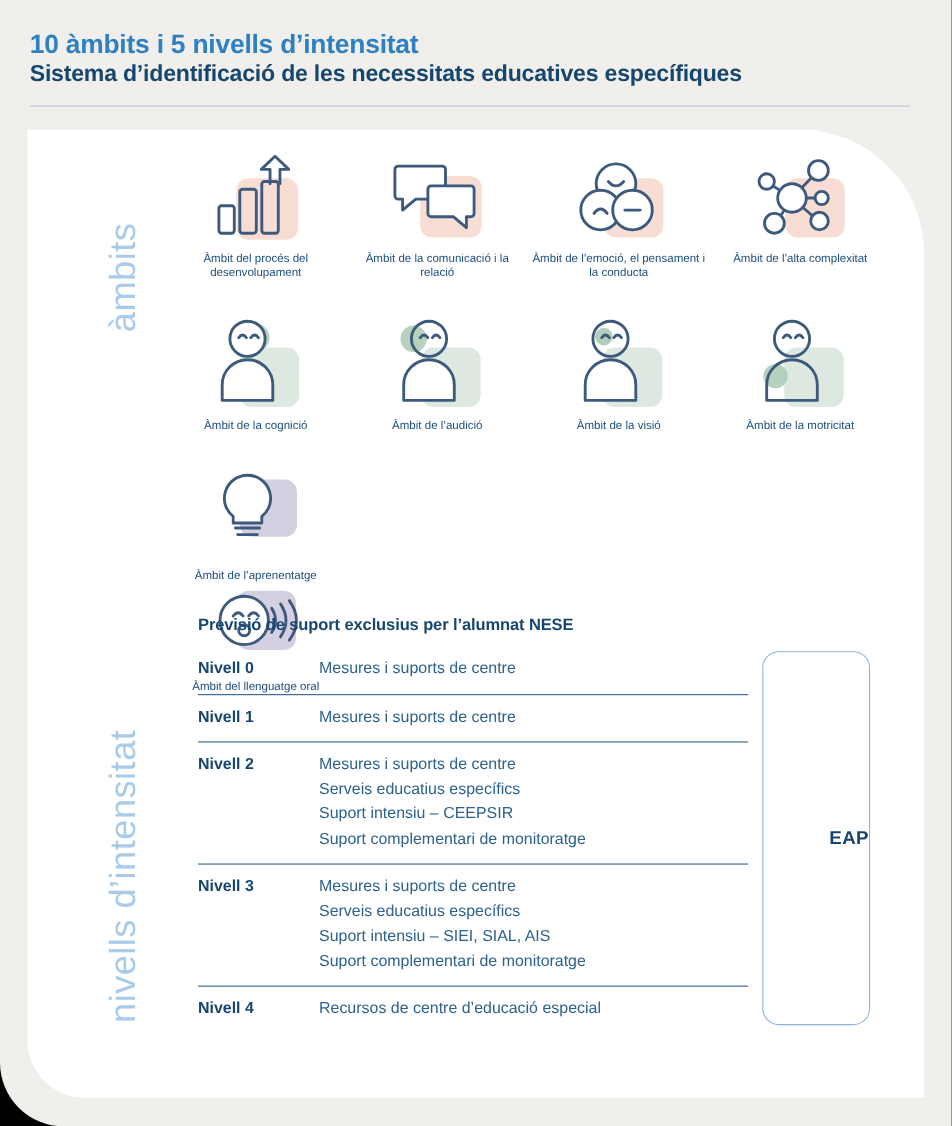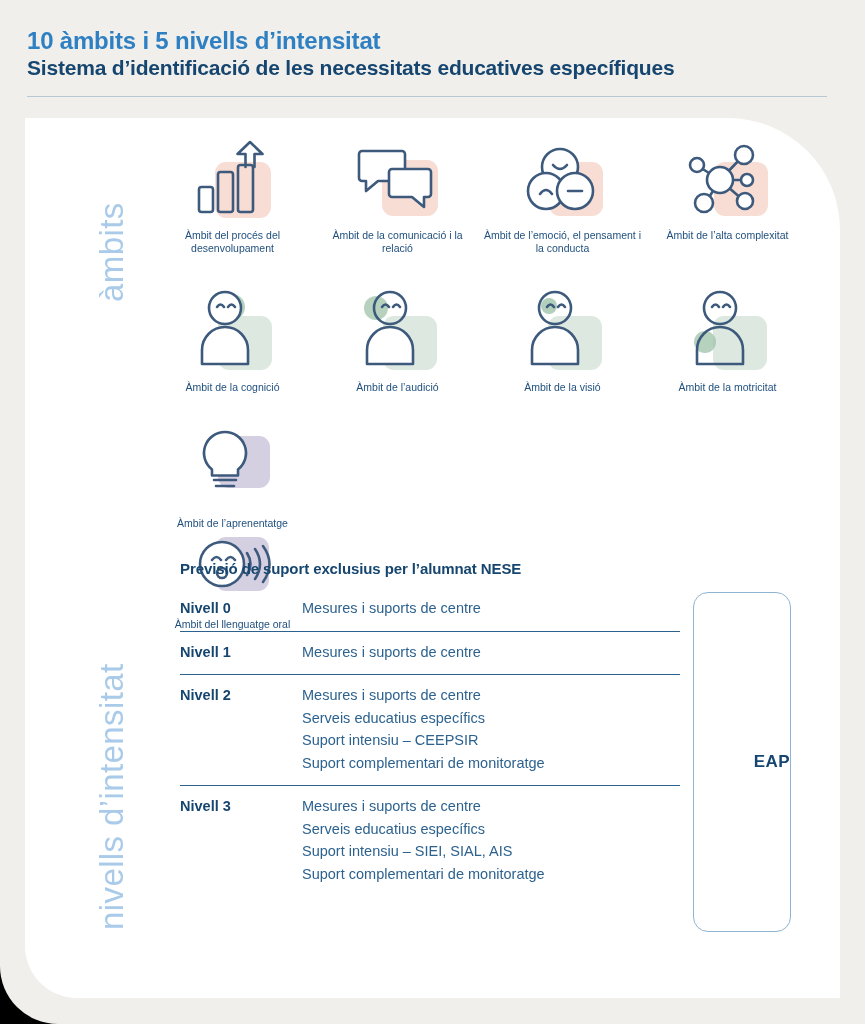--- a/index.html
+++ b/index.html
@@ -80,21 +80,20 @@
   
   #levels{position:absolute;left:180px;top:560px;width:500px;}
   #levels-title{
     color:#16466f;font-size:15px;font-weight:bold;
     margin-bottom:20px;letter-spacing:-.1px;
   }
   .level-row{
     display:flex;
     border-top:1.5px solid #2d628f;
     padding:9px 0 11px 0;
-    gap:12px;
   }
   .level-row.first{border-top:none;padding-top:0;}
   .level-name{
     width:110px;flex:none;
     color:#16466f;font-size:14.5px;font-weight:bold;
     line-height:22px;
   }
   .level-items{color:#2d628f;font-size:14.5px;line-height:22.5px;}
   .level-item{white-space:nowrap;}
 
@@ -314,20 +313,26 @@
         </div>
         <div class="level-row">
           <div class="level-name">Nivell 3</div>
           <div class="level-items">
             <div class="level-item">Mesures i suports de centre</div>
             <div class="level-item">Serveis educatius específics</div>
             <div class="level-item">Suport intensiu – SIEI, SIAL, AIS</div>
             <div class="level-item">Suport complementari de monitoratge</div>
           </div>
         </div>
+        <div class="level-row">
+          <div class="level-name">Nivell 4</div>
+          <div class="level-items">
+            <div class="level-item">Recursos de centre d’educació especial</div>
+          </div>
+        </div>
       </div>
   </div>
 
   <div id="eap-box">
     <div id="eap-label">EAP</div>
   </div>
 
 </div>
 
 </body></html>

